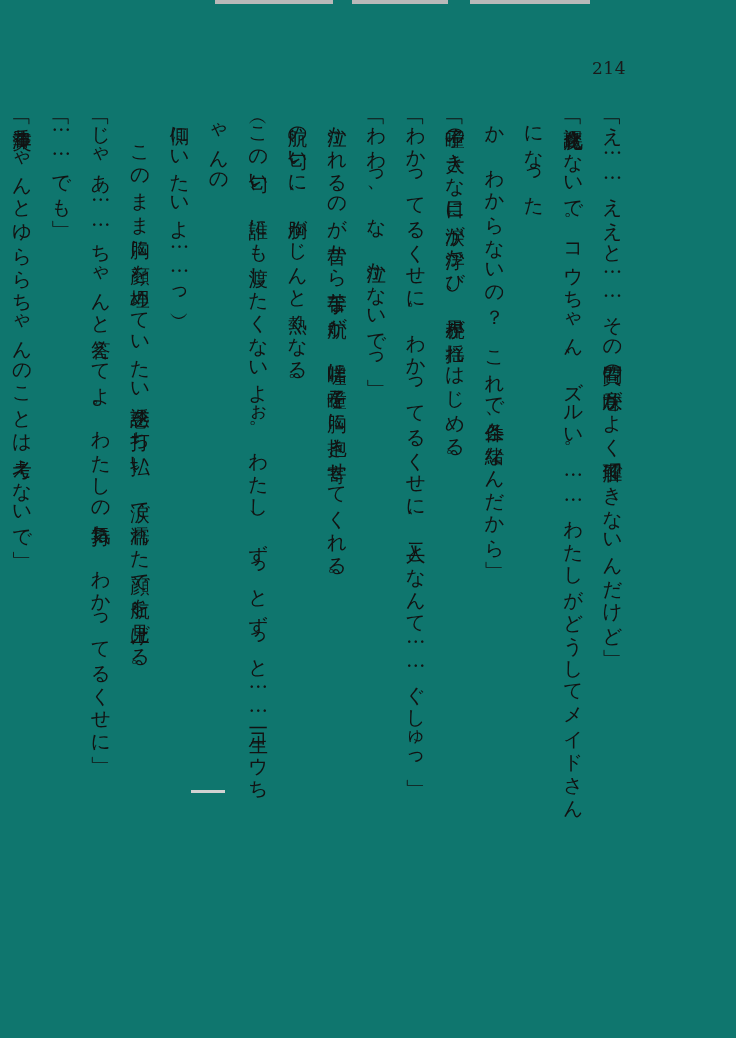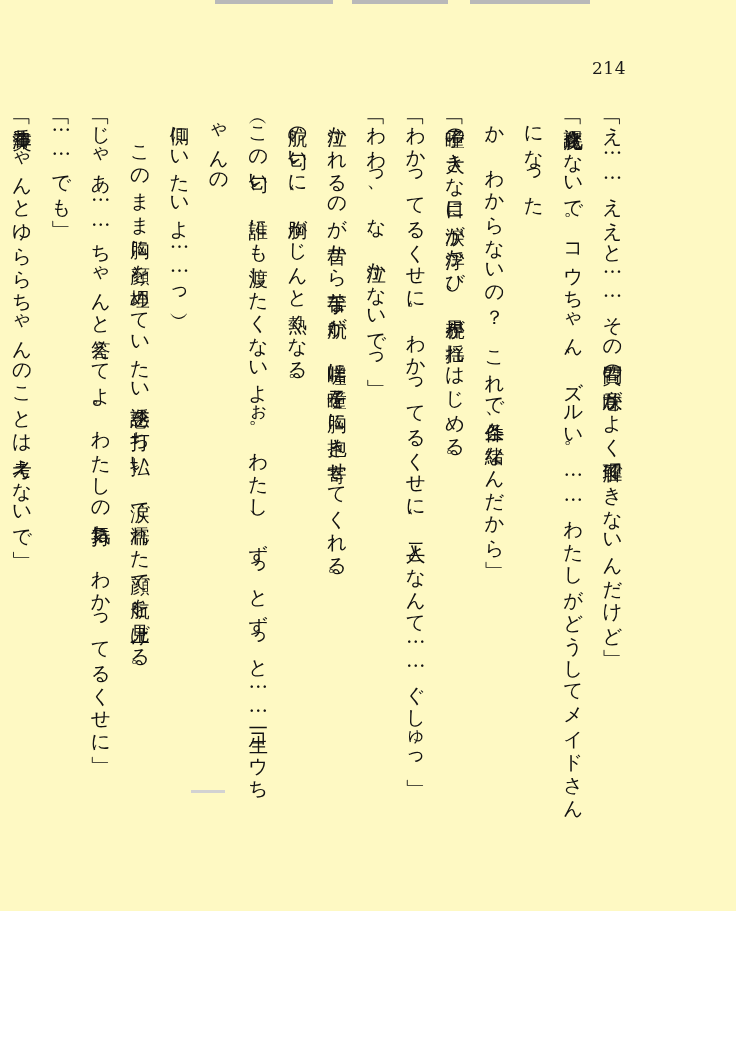--- a/index.html
+++ b/index.html
@@ -7,22 +7,22 @@
     padding: 0;
     background: #ffffff;
   }
   body {
     font-family: "DejaVu Serif", "Liberation Serif", serif;
     color: #1a1a1a;
   }
   #page {
     position: relative;
     width: 736px;
-    height: 911px;
-    background: #fef9c3;
+    height: 1038px;
+    background: #0f766e;
     overflow: hidden;
   }
   
   .edge-mark {
     position: absolute;
     top: 0;
     height: 4px;
     background: #b9b9b9;
   }
   .edge-mark.m1 { left: 215px; width: 118px; }

